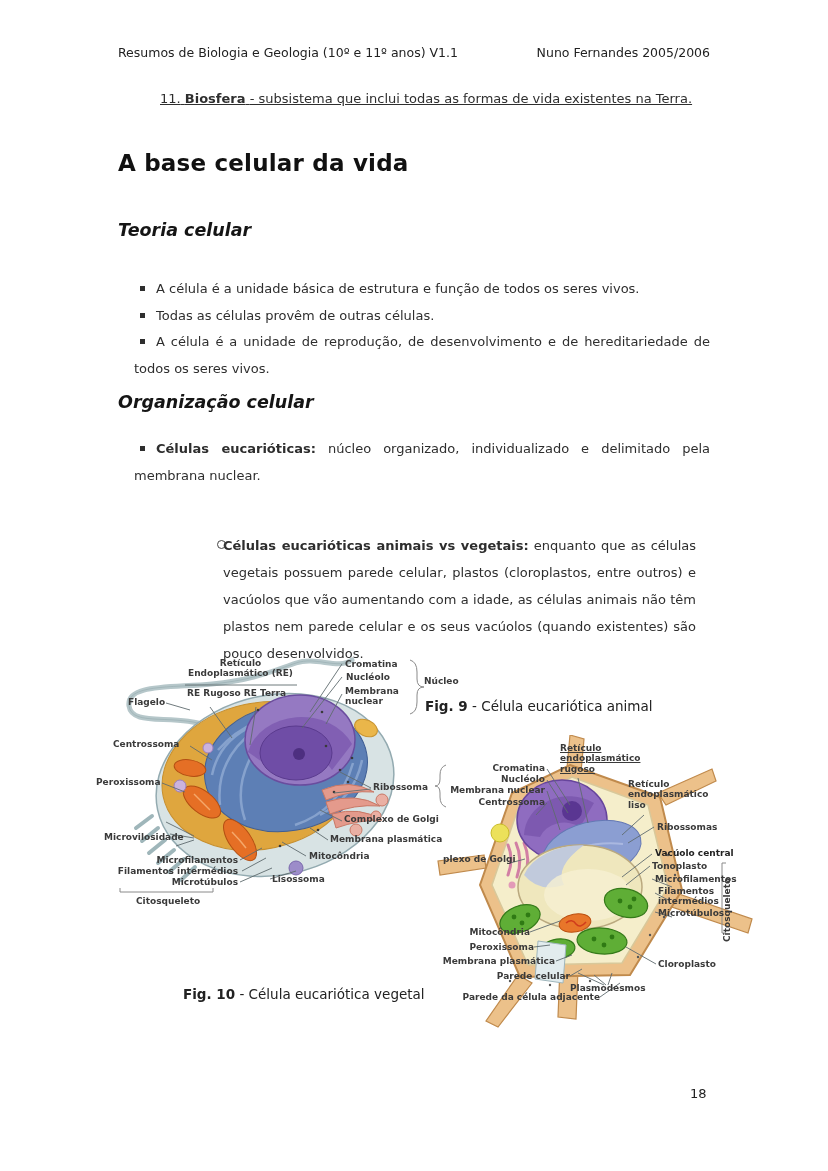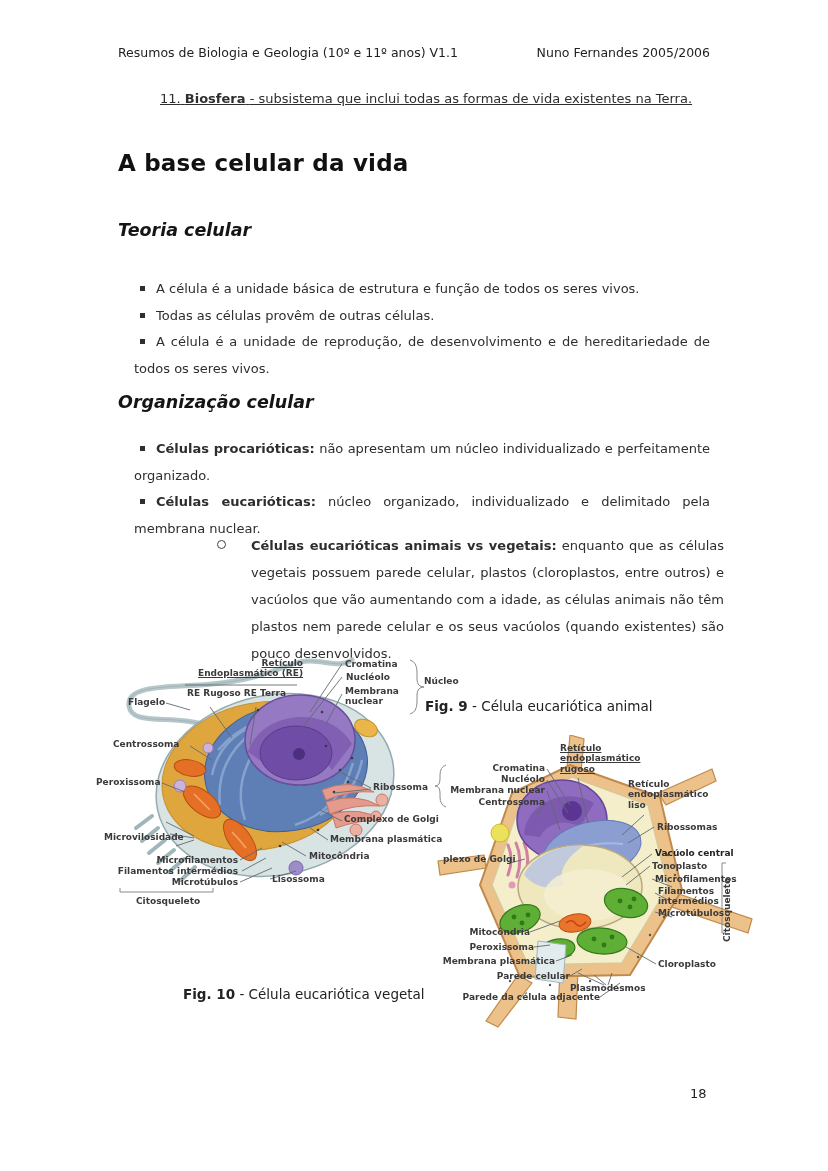--- a/index.html
+++ b/index.html
@@ -15,26 +15,26 @@
   .h2{position:absolute;left:118px;font-size:17.5px;font-weight:bold;font-style:italic;color:#151515;}
   .h2.teoria{top:220px}.h2.organizacao{top:392px}
   .blist{position:absolute;left:118px;width:592px;margin:0;padding:0;list-style:none;}
   .blist.teoria{top:276px}.blist.org{top:436px}
   .bli{position:relative;line-height:26.6px;font-size:13px;}
   .btext{margin-left:16px;text-indent:22px;text-align:justify;}
   .sq{position:absolute;left:22px;top:10px;width:5px;height:5px;background:#2e2e2e;}
   .term{font-weight:bold;}
   .sub{position:absolute;left:215px;top:532px;width:500px;font-size:13px;line-height:27px;}
   .sub .omark{position:absolute;left:2px;top:8px;width:7px;height:7px;border:1.4px solid #444;border-radius:50%;}
-  .sub .stext{margin-left:36px;width:473px;text-align:justify;}
+  .sub .stext{margin-left:8px;width:473px;text-align:justify;}
   .fig{position:absolute;}
   .fig svg{position:absolute;left:0;top:0;}
   .lab{position:absolute;font-size:9px;font-weight:bold;color:#3a3a3a;line-height:1.15;white-space:nowrap;}
   .lab.wrap{white-space:normal;}
-  .lab.ctr{text-align:right;text-decoration:underline;}
+  .lab.ctr{text-align:center;}
   .lab.rt{text-align:right;}
   .lab.bld{color:#222;}
   .vlab{position:absolute;font-size:9px;font-weight:bold;color:#3a3a3a;white-space:nowrap;
     transform:rotate(-90deg);transform-origin:left bottom;}
   .cap{position:absolute;font-size:13.5px;color:#222;white-space:nowrap;}
   .pagenum{position:absolute;left:690px;top:1086px;font-size:13px;color:#222;}
 </style>
 </head>
 <body>
 
@@ -66,25 +66,20 @@
     </li>
     <li class="bli">
       <span class="sq"></span>
       <div class="btext">A célula é a unidade de reprodução, de desenvolvimento e de hereditariedade de todos os seres vivos.</div>
     </li>
   </ul>
 
   <div class="h2 organizacao">Organização celular</div>
 
   <ul class="blist org">
-    <li class="bli">
-      <span class="sq"></span>
-      <div class="btext"><span class="term">Células procarióticas:</span>
-        <span>não apresentam um núcleo individualizado e perfeitamente organizado.</span></div>
-    </li>
     <li class="bli">
       <span class="sq"></span>
       <div class="btext"><span class="term">Células eucarióticas:</span>
         <span>núcleo organizado, individualizado e delimitado pela membrana nuclear.</span></div>
     </li>
   </ul>
 
   <div class="sub">
     <span class="omark"></span>
     <div class="stext"><span class="term">Células eucarióticas animais vs vegetais:</span>

